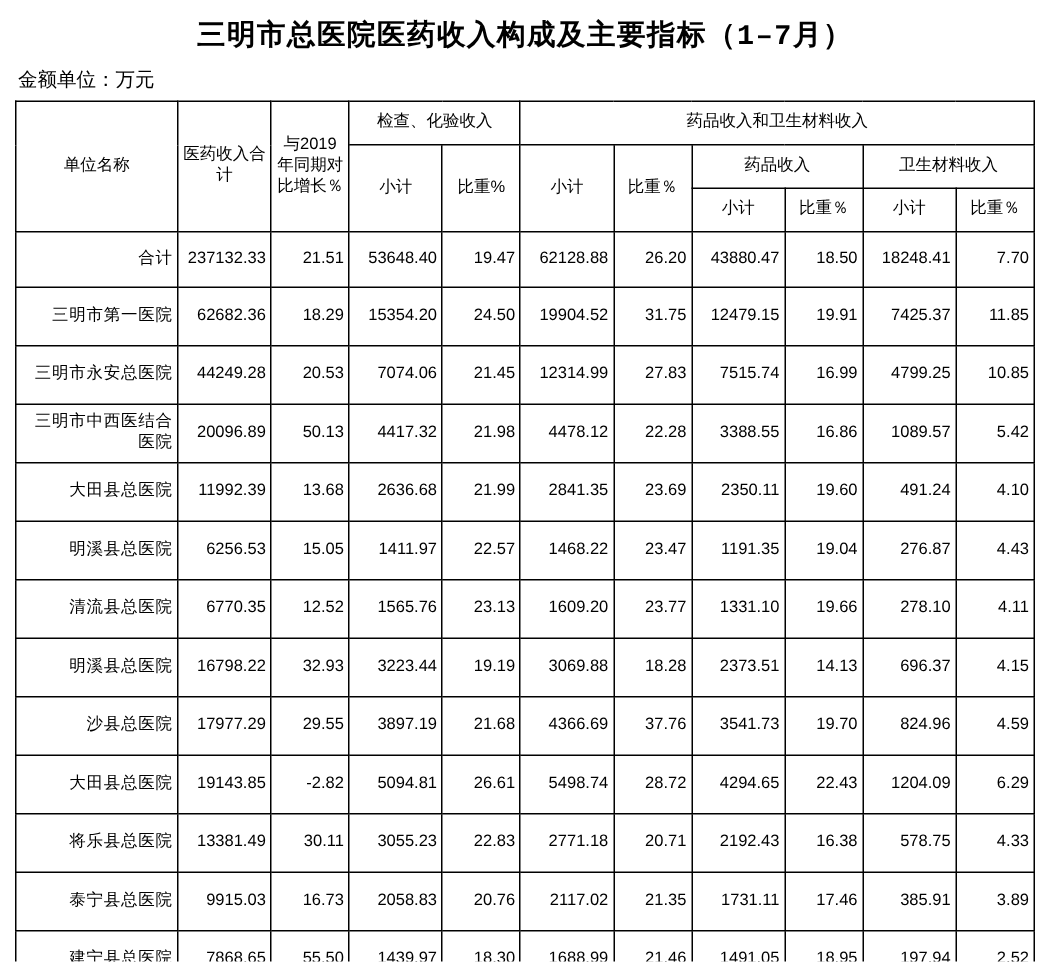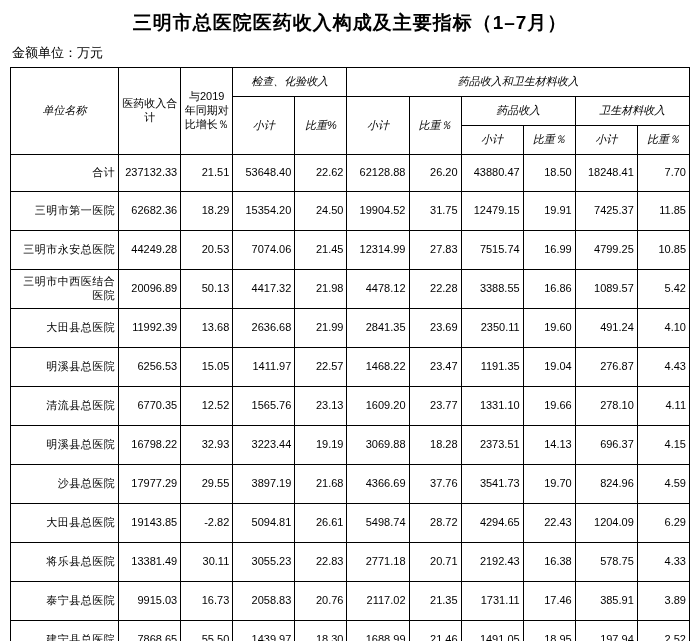--- a/index.html
+++ b/index.html
@@ -14,21 +14,21 @@
     color: #000000;
     overflow: hidden;
   }
   .page {
     width: 700px;
     box-sizing: border-box;
     padding: 0 10px;
   }
   .doc-title {
     text-align: center;
-    font-family: Liberation Sans, sans-serif;
+    font-family: Liberation Mono, monospace;
     font-weight: bold;
     font-size: 19px;
     letter-spacing: 1px;
     padding: 10px 0 6px 0;
   }
   .unit-note {
     font-size: 13px;
     font-family: "Liberation Sans", sans-serif;
     padding: 2px 0 5px 2px;
     text-align: left;
@@ -64,21 +64,21 @@
     font-size: 11px;
     padding-right: 6px;
   }
   tr.data-row td { height: 34px; }
   tr.total-row td { height: 32px; }
   .vert-head {
     font-size: 10.5px;
     line-height: 1.1;
     letter-spacing: 0px;
   }
-  .grp-head { font-size: 11.5px; font-style: italic; }
+  .grp-head { font-size: 11.5px; }
 </style>
 </head>
 <body>
 
 <div class="page">
 
   <div class="doc-title">三明市总医院医药收入构成及主要指标（1–7月）</div>
 
   <div class="unit-note">金额单位：万元</div>
 
@@ -118,21 +118,21 @@
         <th class="grp-head hdr-tall">小计</th>
         <th class="grp-head hdr-tall">比重％</th>
       </tr>
     </thead>
     <tbody id="table-body">
         <tr class="total-row">
           <td class="name">合计</td>
           <td class="num">237132.33</td>
           <td class="num">21.51</td>
           <td class="num">53648.40</td>
-          <td class="num">22.62</td>
+          <td class="num">19.47</td>
           <td class="num">62128.88</td>
           <td class="num">26.20</td>
           <td class="num">43880.47</td>
           <td class="num">18.50</td>
           <td class="num">18248.41</td>
           <td class="num">7.70</td>
         </tr>
         <tr class="data-row">
           <td class="name">三明市第一医院</td>
           <td class="num">62682.36</td>

